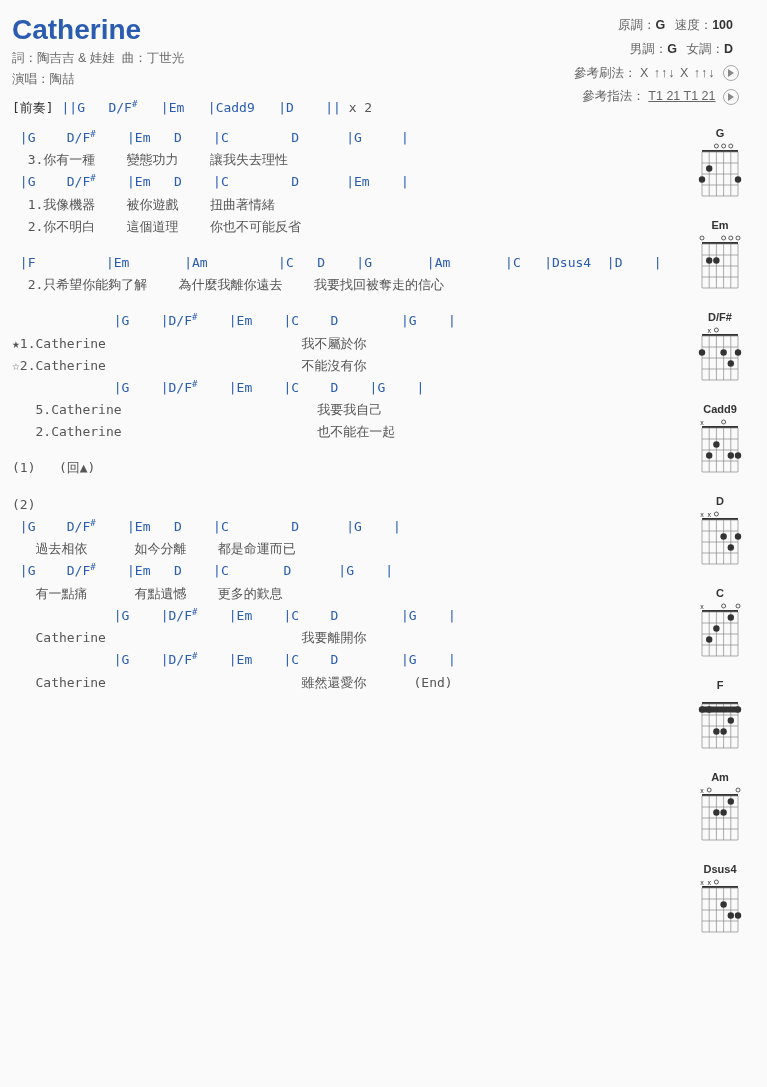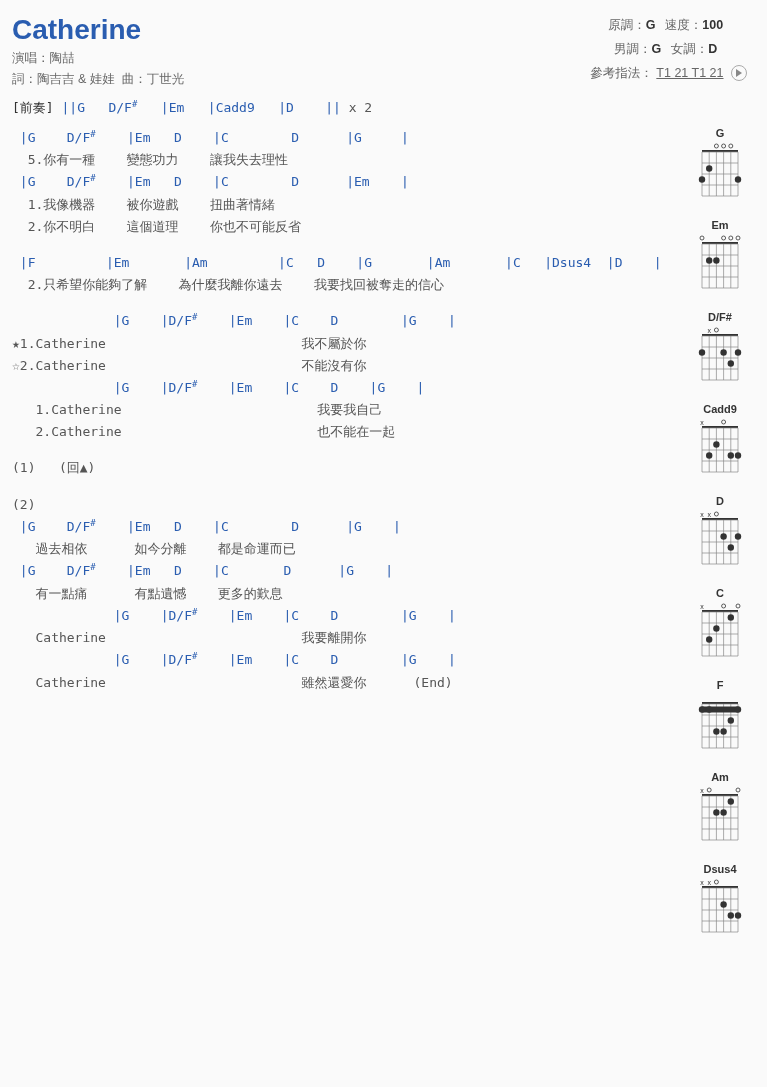--- a/index.html
+++ b/index.html
@@ -16,25 +16,25 @@
   .title {
     font-size: 28px;
     font-weight: bold;
     color: #2a5db0;
     text-align: left;
     margin: 4px 0 2px;
   }
   .meta-left { font-size: 12.5px; color: #666; line-height: 1.7; }
   .meta-right {
     position: absolute;
-    right: 8px;
+    right: 16px;
     top: 0;
     font-size: 12.5px;
     color: #666;
-    text-align: center;
+    text-align: right;
     line-height: 1.9;
   }
   .meta-right .kv { display: inline-block; margin-right: 6px; }
   .meta-right .val { color: #333; font-weight: bold; }
   .strum { font-family: Arial, sans-serif; letter-spacing: 1px; }
   .play-btn {
     display: inline-block;
     width: 14px; height: 14px;
     border: 1px solid #aaa;
     border-radius: 50%;
@@ -81,56 +81,61 @@
   <div class="meta-right">
     <div>
       <span class="kv"><span>原調：</span><span class="val">G</span></span>
       <span class="kv"><span>速度：</span><span class="val">100</span></span>
     </div>
     <div>
       <span class="kv"><span>男調：</span><span class="val">G</span></span>
       <span class="kv"><span>女調：</span><span class="val">D</span></span>
     </div>
     <div>
+      <span>參考刷法：</span>
+      <span class="strum">X ↑↑↓ X ↑↑↓</span>
+      <span class="play-btn"></span>
+    </div>
+    <div>
       <span>參考指法：</span>
       <span class="finger">T1 21 T1 21</span>
       <span class="play-btn"></span>
     </div>
   </div>
   <div class="title">Catherine</div>
   <div class="meta-left">
+    <div><span>詞：</span><span>陶吉吉 &amp; 娃娃</span>&nbsp;&nbsp;<span>曲：</span><span>丁世光</span></div>
     <div><span>演唱：</span><span>陶喆</span></div>
-    <div><span>詞：</span><span>陶吉吉 &amp; 娃娃</span>&nbsp;&nbsp;<span>曲：</span><span>丁世光</span></div>
   </div>
 </div>
 
 <div class="line"><span class="section-label">[前奏]</span> <span class="chord">||G   D/F<sup>#</sup>   |Em   |Cadd9   |D    ||</span> x 2</div>
 
 <div class="content-wrap">
   <div class="lyrics-col">
 
     <div class="block">
       <div class="line chord"> |G    D/F<sup>#</sup>    |Em   D    |C        D      |G     |</div>
-      <div class="line lyric">  5.你有一種    變態功力    讓我失去理性</div>
+      <div class="line lyric">  3.你有一種    變態功力    讓我失去理性</div>
       <div class="line chord"> |G    D/F<sup>#</sup>    |Em   D    |C        D      |Em    |</div>
       <div class="line lyric">  1.我像機器    被你遊戲    扭曲著情緒</div>
       <div class="line lyric">  2.你不明白    這個道理    你也不可能反省</div>
     </div>
 
     <div class="block">
       <div class="line chord"> |F         |Em       |Am         |C   D    |G       |Am       |C   |Dsus4  |D    |</div>
       <div class="line lyric">  2.只希望你能夠了解    為什麼我離你遠去    我要找回被奪走的信心</div>
     </div>
 
     <div class="block">
       <div class="line chord">             |G    |D/F<sup>#</sup>    |Em    |C    D        |G    |</div>
       <div class="line lyric">★1.Catherine                         我不屬於你</div>
       <div class="line lyric">☆2.Catherine                         不能沒有你</div>
       <div class="line chord">             |G    |D/F<sup>#</sup>    |Em    |C    D    |G    |</div>
-      <div class="line lyric">   1.Catherine                         我要我自己</div>
+      <div class="line lyric">   5.Catherine                         我要我自己</div>
       <div class="line lyric">   2.Catherine                         也不能在一起</div>
     </div>
 
     <div class="block line">(1)   (回▲)</div>
 
     <div class="line">(2)</div>
 
     <div class="block">
       <div class="line chord"> |G    D/F<sup>#</sup>    |Em   D    |C        D      |G    |</div>
       <div class="line lyric">   過去相依      如今分離    都是命運而已</div>

